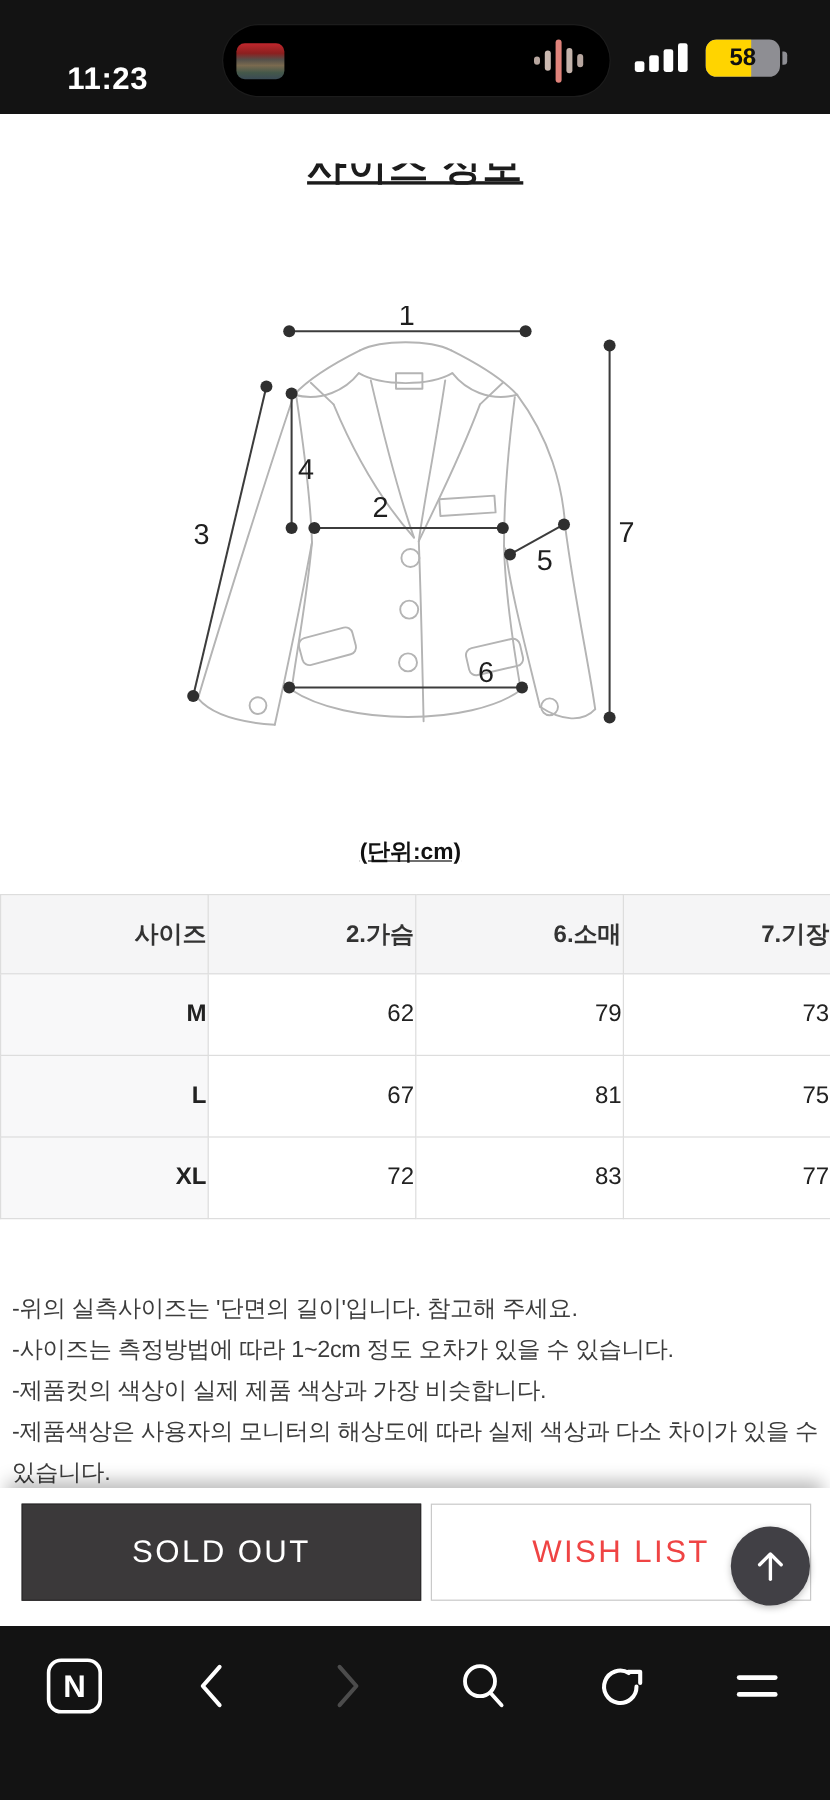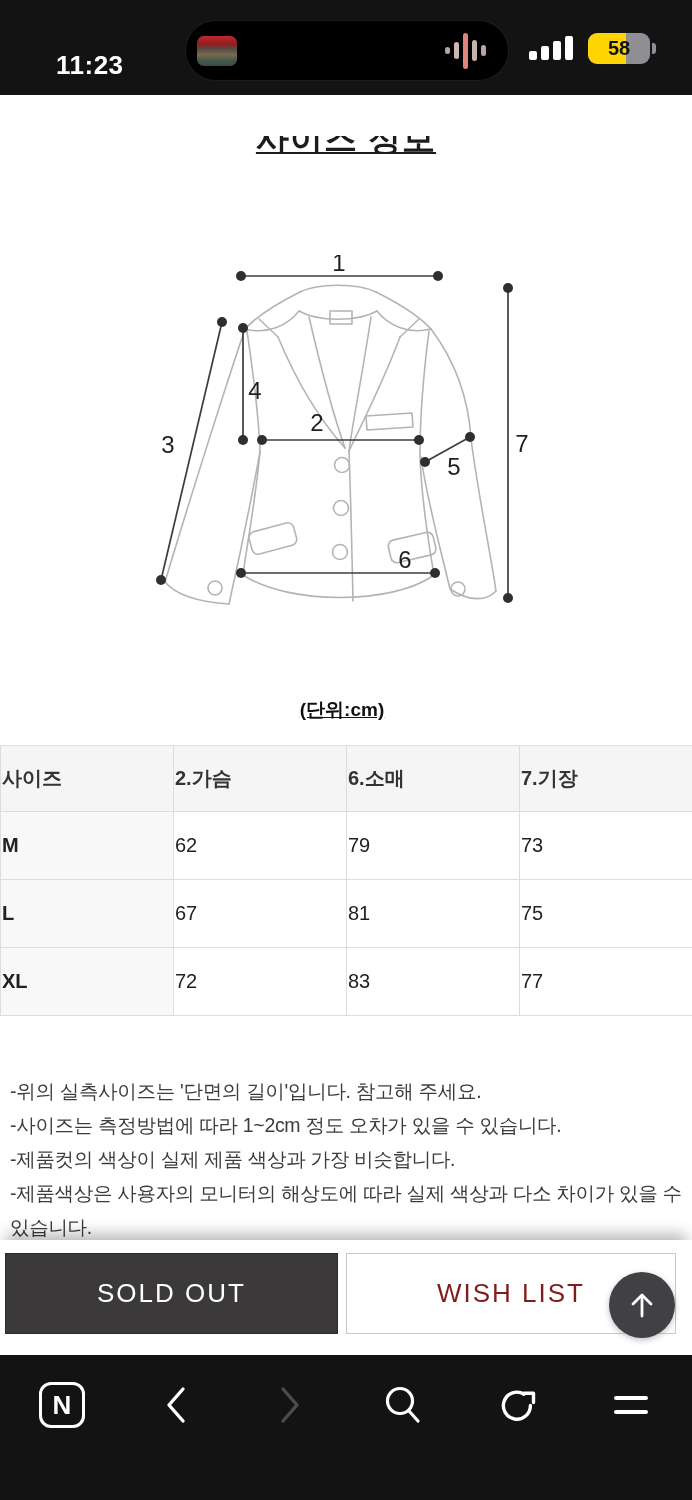--- a/index.html
+++ b/index.html
@@ -45,35 +45,35 @@
 
   .diagram{display:block;margin:101px 0 0 138px;}
   .sketch{stroke:#b4b4b4;stroke-width:1.6;fill:none;stroke-linecap:round;stroke-linejoin:round;}
   .meas{stroke:#3c3c3c;stroke-width:1.7;fill:none;}
   .dot{fill:#2f2f2f;stroke:none;}
   .mlabel{fill:#1f1f1f;font-size:24px;font-weight:500;text-anchor:middle;font-family:"Liberation Sans",sans-serif;}
 
   .units{margin:52px 12px 0 4px;text-align:center;font-size:19px;font-weight:700;color:#111;text-decoration:underline;}
 
   table.size{width:693px;margin-top:22px;border-collapse:collapse;table-layout:fixed;}
-  table.size th,table.size td{border:1px solid #ddd;text-align:left;font-size:20px;color:#222;}
+  table.size th,table.size td{border:1px solid #ddd;text-align:right;font-size:20px;color:#222;}
   table.size th{height:63px;background:#f5f5f6;font-weight:700;color:#333;}
   table.size td{height:65px;background:#fff;font-weight:400;}
   table.size td.szcol{background:#f8f8f9;font-weight:700;}
 
   .notes{margin:58px 8px 0 10px;}
   .note-line{font-size:19.5px;color:#3c3c3c;line-height:34px;letter-spacing:-0.3px;}
 
   
   .action-bar{position:absolute;top:1240px;left:0;width:692px;height:115px;background:#fff;z-index:10;
           box-shadow:0 -12px 14px -6px rgba(0,0,0,0.28);}
-  .btn-row{display:flex;gap:8px;padding:13px 16px 0 5px;}
+  .btn-row{display:flex;gap:8px;padding:13px 16px 0 18px;}
   .btn{height:81px;display:flex;align-items:center;justify-content:center;font-size:26px;letter-spacing:2px;box-sizing:border-box;}
   .btn-soldout{width:333px;background:#3b393a;border:1px solid #2c2a2b;color:#fff;}
-  .btn-wishlist{flex:1;background:#fff;border:1px solid #c9c9c9;color:#7f1d1d;}
+  .btn-wishlist{flex:1;background:#fff;border:1px solid #c9c9c9;color:#ef4444;}
   .fab{position:absolute;top:1272px;left:609px;width:66px;height:66px;border-radius:50%;background:#414045;z-index:12;
           display:flex;align-items:center;justify-content:center;box-shadow:0 2px 6px rgba(0,0,0,0.25);}
 
   
   .bottom-nav{position:absolute;top:1355px;left:0;width:692px;height:145px;background:#131313;z-index:20;}
   .nav-row{display:flex;justify-content:space-between;padding:22px 33px 0 34px;}
   .nav-slot{width:56px;height:56px;display:flex;align-items:center;justify-content:center;}
   .n-logo{width:40px;height:40px;border:3px solid #fff;border-radius:12px;display:flex;align-items:center;justify-content:center;
           color:#fff;font-size:26px;font-weight:600;}
   .menu-icon{display:flex;flex-direction:column;gap:10px;}

